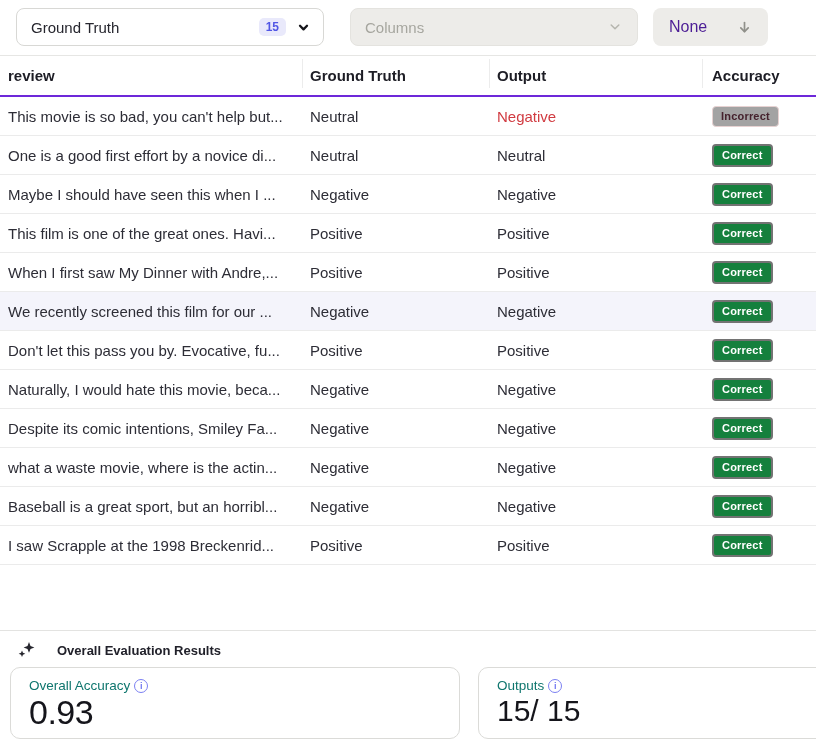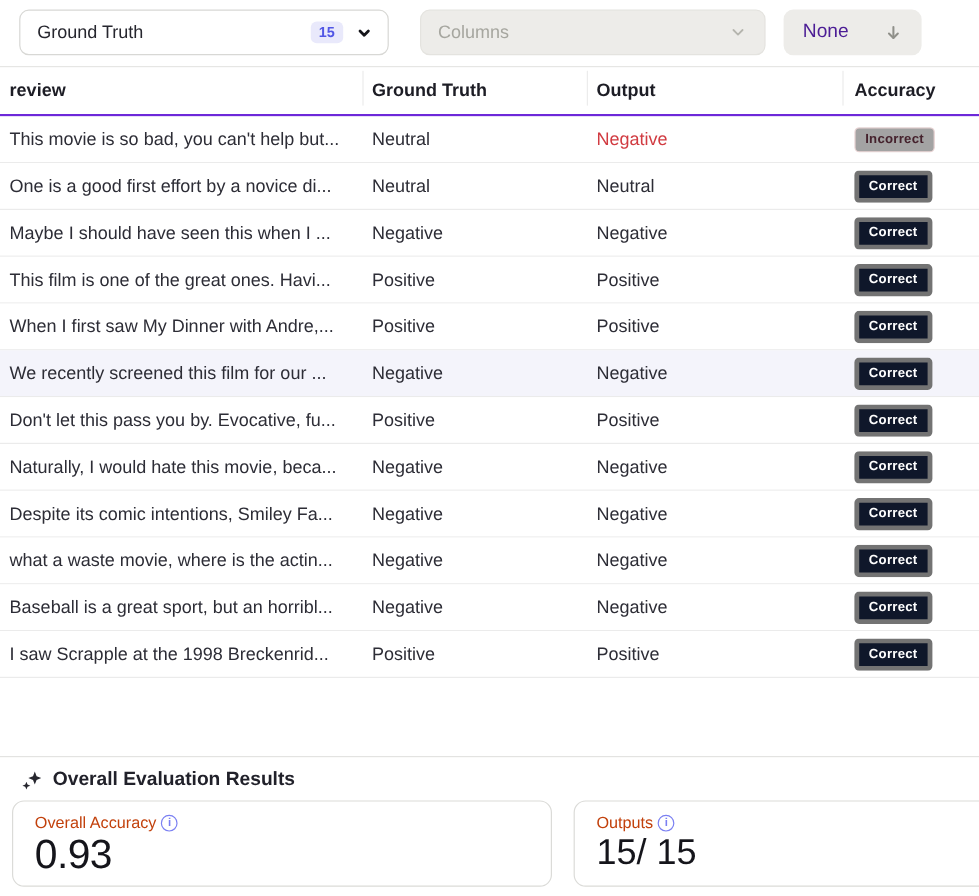--- a/index.html
+++ b/index.html
@@ -60,41 +60,41 @@
   }
   .trow.highlighted { background:#f4f4fb; }
   .cell { overflow:hidden; white-space:nowrap; }
   .cell.c1 { color:#2d2d36; }
   .output-error { color:#d13b41; }
 
   .badge {
     display:inline-block; font-size:11px; font-weight:700; letter-spacing:.2px;
     padding:3px 8px; border-radius:4px; line-height:13px;
   }
-  .badge.correct { background:#0f172a; border:4px solid #737373; color:#ffffff; }
+  .badge.correct { background:#15803d; border:2px solid #737373; color:#ffffff; }
   .badge.incorrect { background:#a3a3a3; border:1px solid #e7d2d2; color:#45222d; }
 
   
   .footer {
     position:absolute; top:630px; left:0; width:816px; height:117px;
     background:#ffffff; border-top:1px solid #e3e3e1;
   }
   .footer-head {
-    display:flex; align-items:flex-end; gap:9px; padding:10px 0 0 18px;
-    font-size:16px; font-weight:700; color:#21212a;
+    display:flex; align-items:flex-end; gap:22px; padding:10px 0 0 18px;
+    font-size:13px; font-weight:700; color:#21212a;
   }
   .card {
     position:absolute; top:36px; height:72px; background:#ffffff;
     border:1px solid #dbdbd8; border-radius:10px; padding:10px 18px;
   }
   .card-accuracy { left:10px; width:450px; }
   .card-outputs { left:478px; width:370px; }
   .card-label-row {
     display:flex; align-items:center; gap:4px;
-    font-size:13.5px; color:#c2410c;
+    font-size:13.5px; color:#0f766e;
   }
   .info-icon {
     display:inline-block; width:14px; height:14px; border-radius:50%;
     border:1.3px solid #7b80f2; color:#7b80f2; font-size:9.5px; font-weight:700;
     text-align:center; line-height:11.5px; cursor:pointer;
   }
   .info-icon::before { content:"i"; }
   .card-value-row { display:flex; align-items:baseline; gap:14px; margin-top:1px;flex-direction:column; }
   .big-num { font-size:34px; font-weight:500; color:#15151b; letter-spacing:-0.5px; line-height:36px; }
   .big-num-sm { font-size:30px; font-weight:500; color:#15151b; line-height:34px; }

